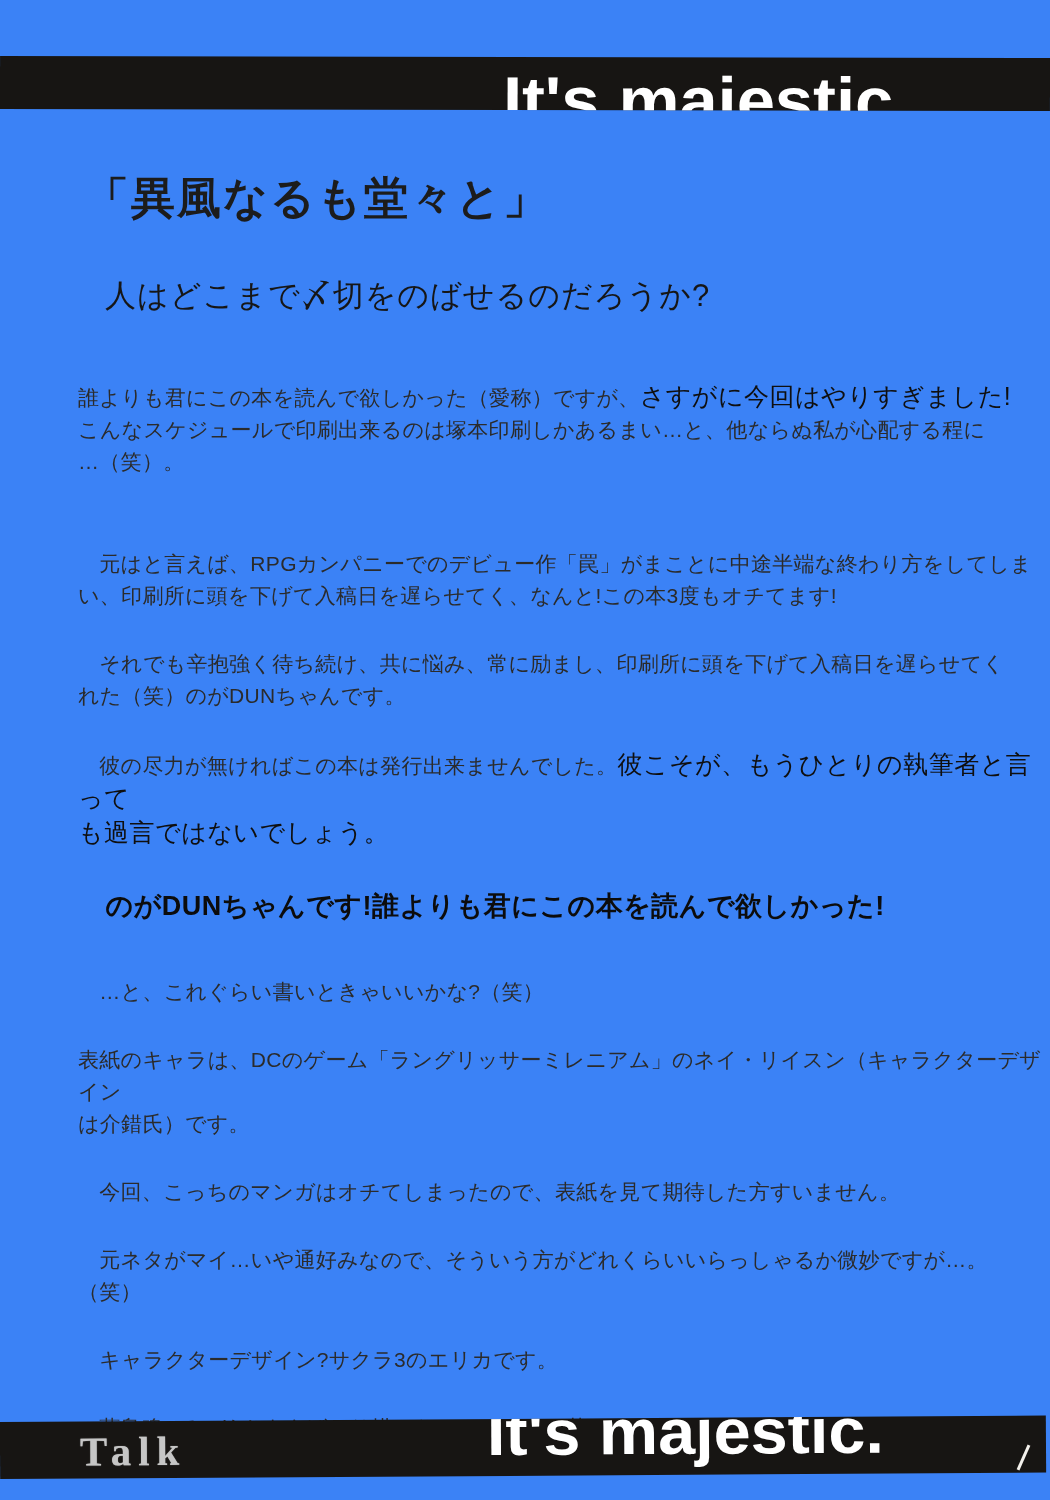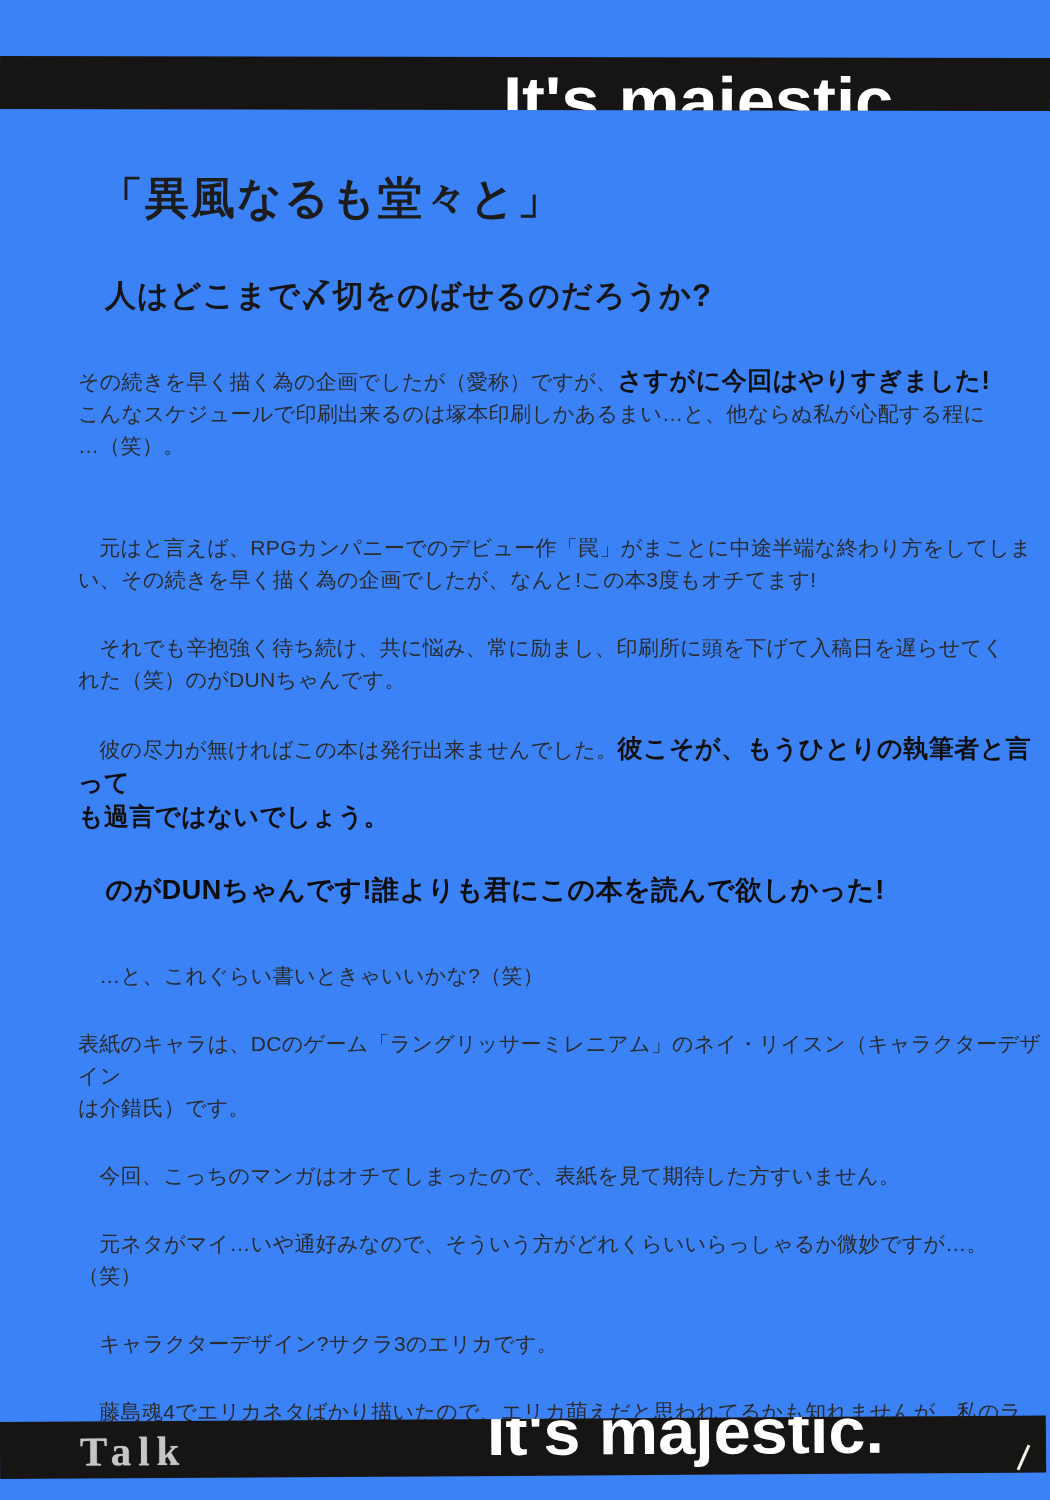--- a/index.html
+++ b/index.html
@@ -54,35 +54,35 @@
     position:absolute; left:1022px; top:1444px; width:3px; height:27px;
     background:#f3f1ec; transform:rotate(24deg);
   }
 
   
   .content {
     position:absolute; left:78px; top:136px; width:968px;
     white-space:pre-line;
   }
   .title {
-    margin:0 0 0 21px;
+    margin:0 0 0 7px;
     font-size:44px; line-height:52px; font-weight:800;
     color:#1c1c1c; letter-spacing:2px;
   }
   .subtitle {
-    margin:18px 0 0 27px;
-    font-size:31px; line-height:36px; font-weight:700;
+    margin:18px 0 16px 27px;
+    font-size:31px; line-height:36px; font-weight:400;
     color:#161616; letter-spacing:1px;
   }
   .para {
     margin:0; font-size:21px; line-height:32px; color:#2b2b2b;
     letter-spacing:0.3px;
   }
   .para .b {
-    font-weight:700; font-size:25px; color:#0f0f0f; letter-spacing:0.5px;
+    font-weight:400; font-size:25px; color:#0f0f0f; letter-spacing:0.5px;
   }
   .mt-first   { margin-top:14px; }
   .mt-block   { margin-top:34px; }
   .mt-small   { margin-top:14px; }
   .big-bold {
     font-size:27px; line-height:40px; font-weight:900; color:#0c0c0c;
     letter-spacing:0.5px;
   }
 </style>
 </head>
@@ -93,26 +93,26 @@
   <div class="topbar">
     <span class="banner-text-top">It's majestic</span>
   </div>
 
   <div class="content">
 
     <h1 class="title">「異風なるも堂々と」</h1>
 
     <h2 class="subtitle">人はどこまで〆切をのばせるのだろうか?</h2>
 
-    <p class="para mt-first"><span>その続きを早く描く為の企画でしたが（愛称）ですが、</span><span class="b">さすがに今回はやりすぎました!</span><span>
+    <p class="para mt-first"><span>誰よりも君にこの本を読んで欲しかった（愛称）ですが、</span><span class="b">さすがに今回はやりすぎました!</span><span>
 こんなスケジュールで印刷出来るのは塚本印刷しかあるまい…と、他ならぬ私が心配する程に
 …（笑）。</span></p>
 
     <p class="para mt-block"><span>　元はと言えば、RPGカンパニーでのデビュー作「罠」がまことに中途半端な終わり方をしてしま
-い、その続きを早く描く為の企画でしたが、なんと!この本3度もオチてます!</span></p>
+い、印刷所に頭を下げて入稿日を遅らせてく、なんと!この本3度もオチてます!</span></p>
 
     <p class="para"><span>　それでも辛抱強く待ち続け、共に悩み、常に励まし、印刷所に頭を下げて入稿日を遅らせてく
 れた（笑）のがDUNちゃんです。</span></p>
 
     <p class="para"><span>　彼の尽力が無ければこの本は発行出来ませんでした。</span><span class="b">彼こそが、もうひとりの執筆者と言って
 も過言ではないでしょう。</span></p>
 
     <p class="para big-bold">　のがDUNちゃんです!誰よりも君にこの本を読んで欲しかった!</p>
 
     <p class="para mt-small"><span>　…と、これぐらい書いときゃいいかな?（笑）</span></p>

